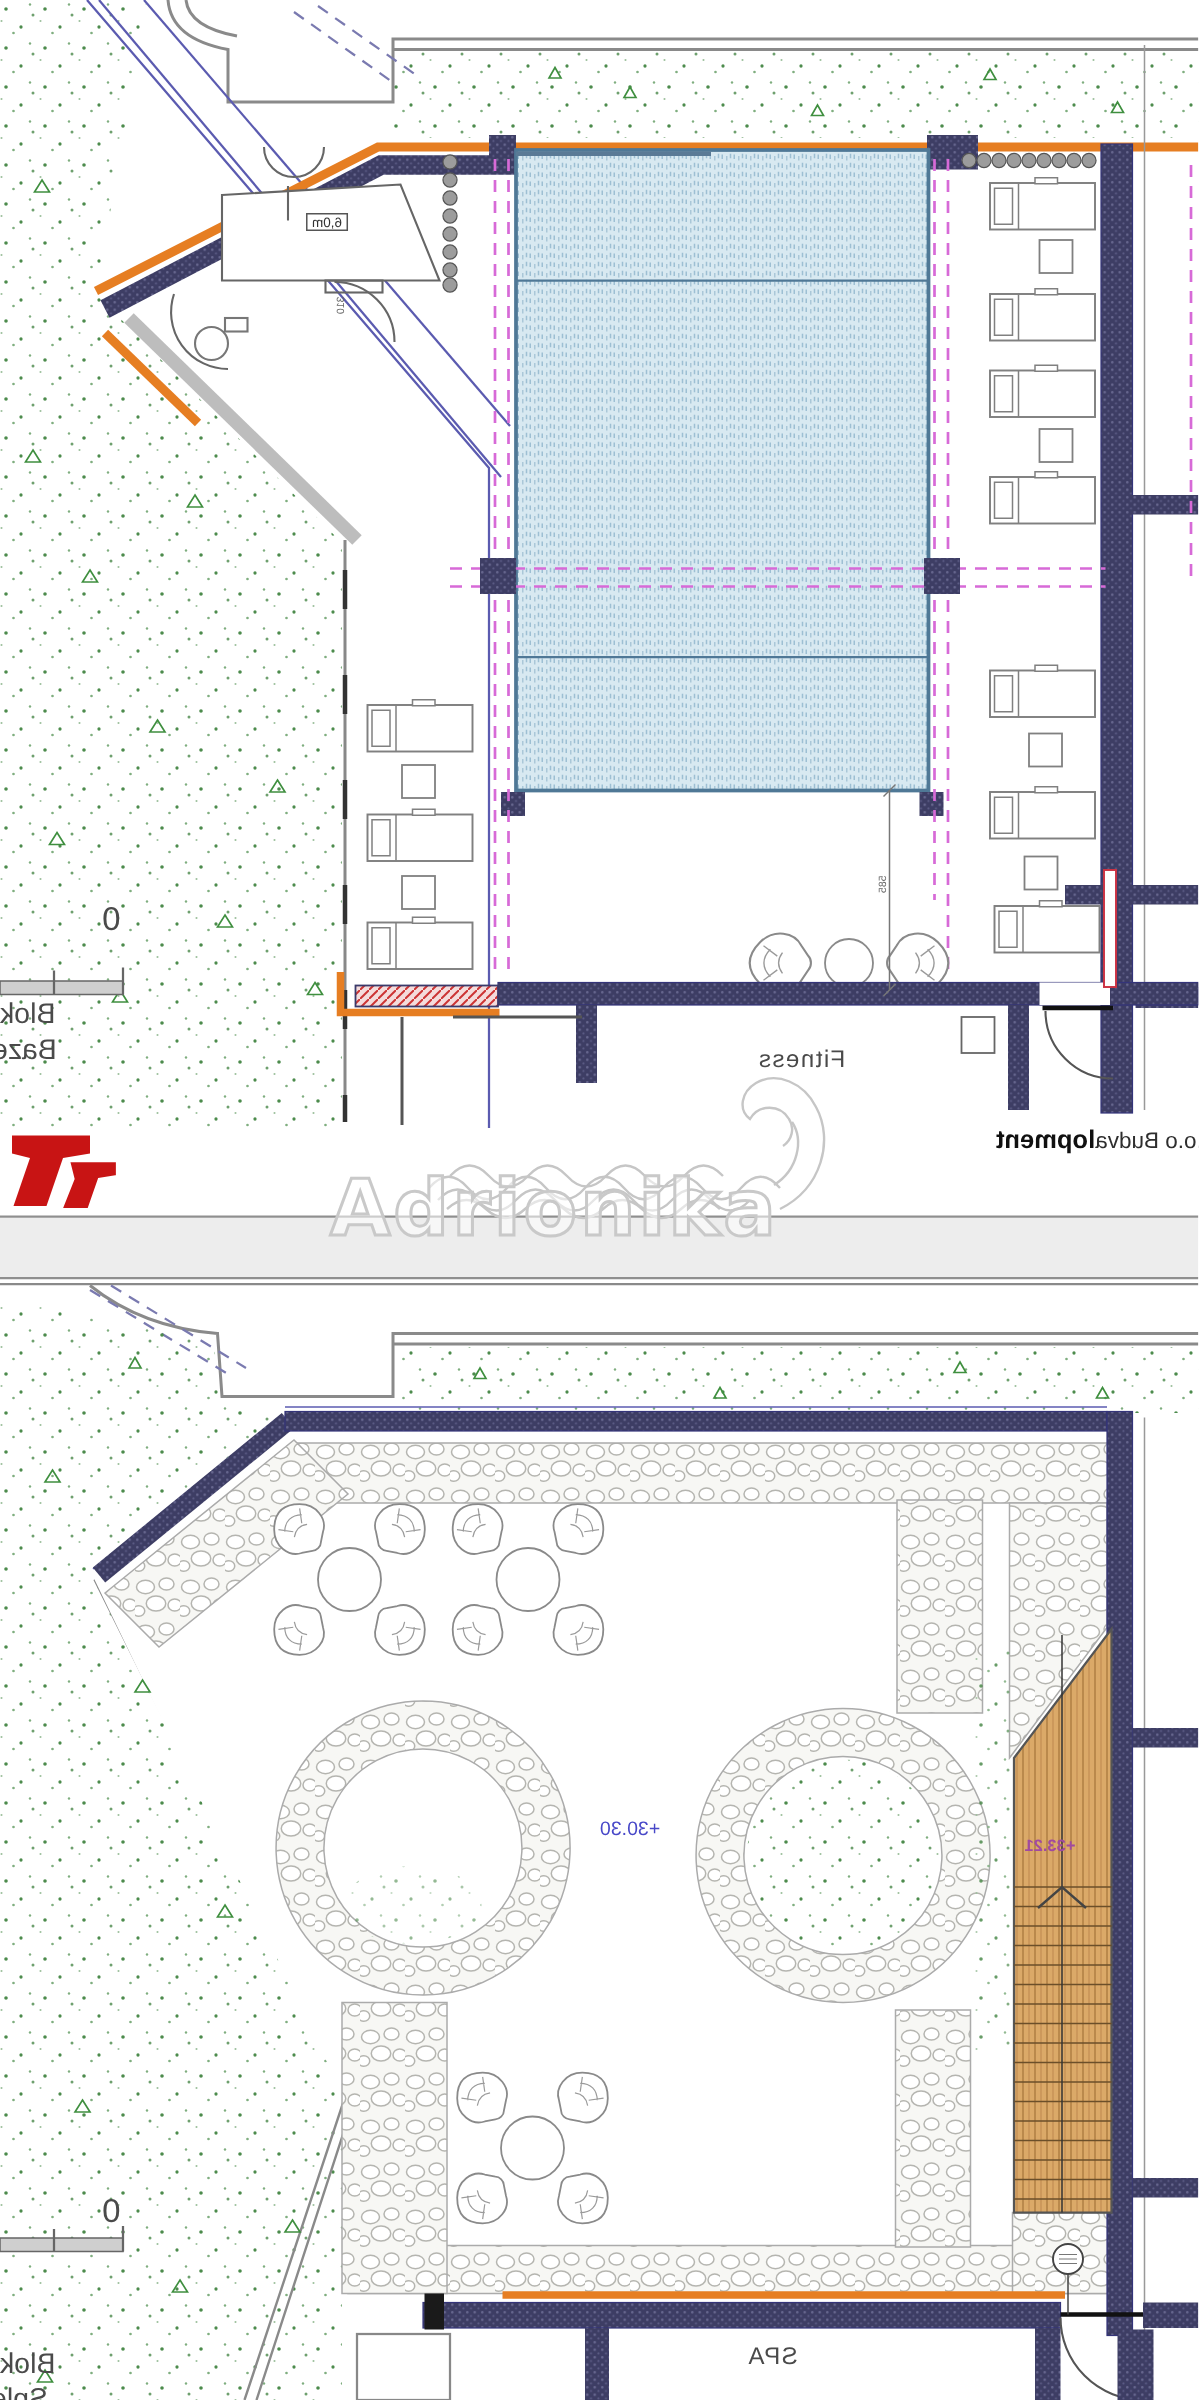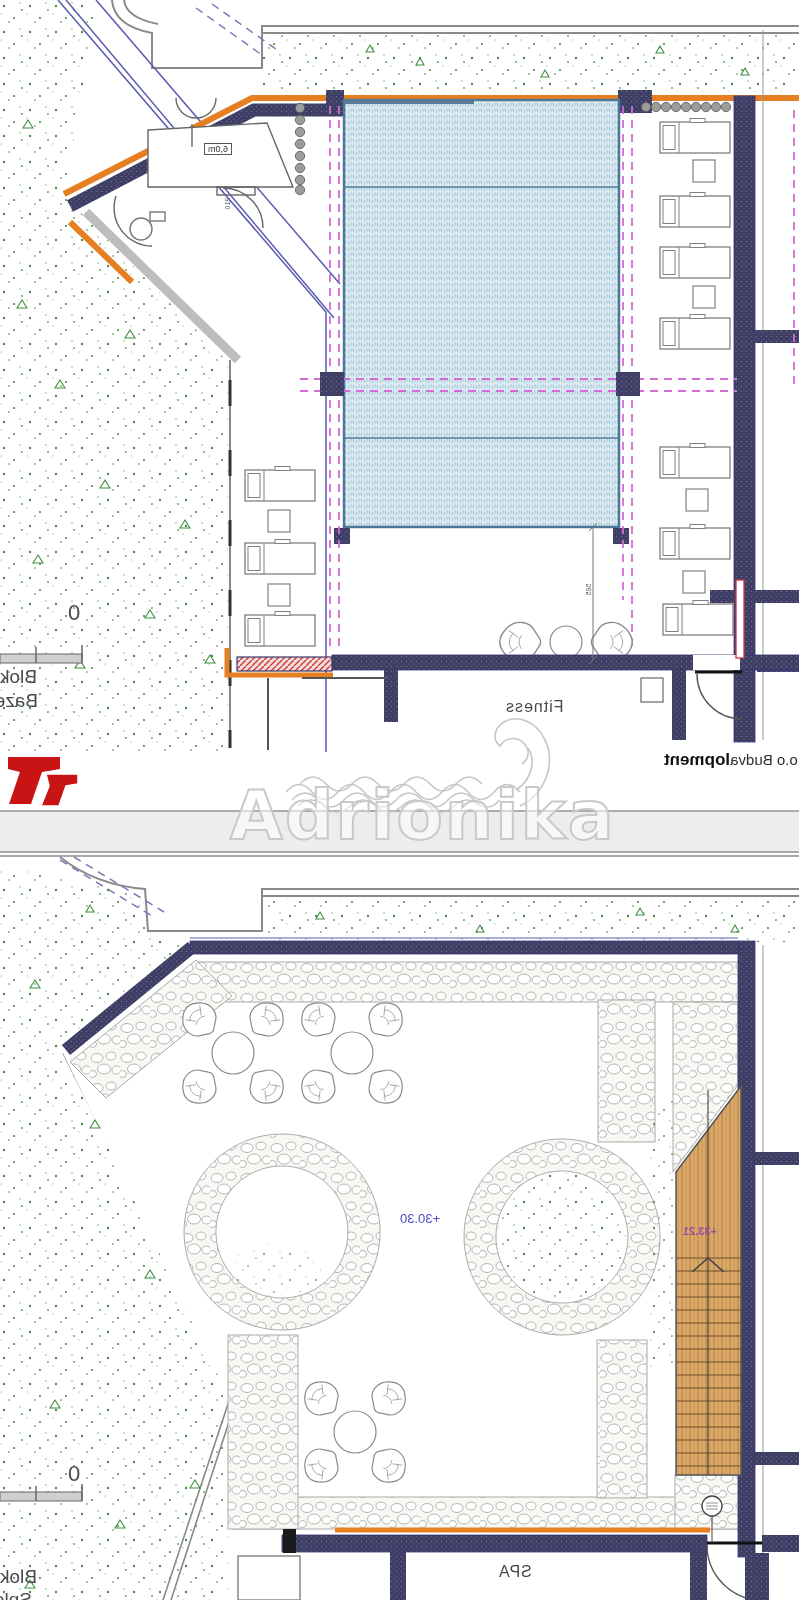--- a/index.html
+++ b/index.html
@@ -12,21 +12,21 @@
   .tiny{font-size:7px;color:#666;}
   .rotmir{display:inline-block;transform:rotate(-90deg) scaleX(-1);}
   .room{font-size:16px;letter-spacing:1px;color:#4a4a4a;}
   .zero{font-size:22px;color:#4a4a4a;}
   .blok{font-size:19px;color:#4a4a4a;}
   .lvl-blue{font-size:13px;color:#4848c8;}
   .lvl-purple{font-size:11px;color:#a04aa0;font-weight:bold;}
   .credit{position:absolute;top:750px;right:-14px;white-space:nowrap;transform:scaleX(-1);}
   .credit .b{font-weight:bold;font-size:17px;color:#101010;}
   .credit .r{font-size:15px;color:#2e2e2e;}
-  .wm{position:absolute;left:230px;top:776px;font-size:68px;font-weight:bold;
+  .wm{position:absolute;left:220px;top:776px;font-size:52px;font-weight:bold;
       letter-spacing:2px;color:rgba(255,255,255,0.55);
       -webkit-text-stroke:2px #c9c9c9;font-family:"DejaVu Sans",sans-serif;}
 </style>
 </head>
 <body>
 
 <div class="stage">
 
 <svg width="799" height="1600" viewBox="0 0 799 1600">
   <defs>

